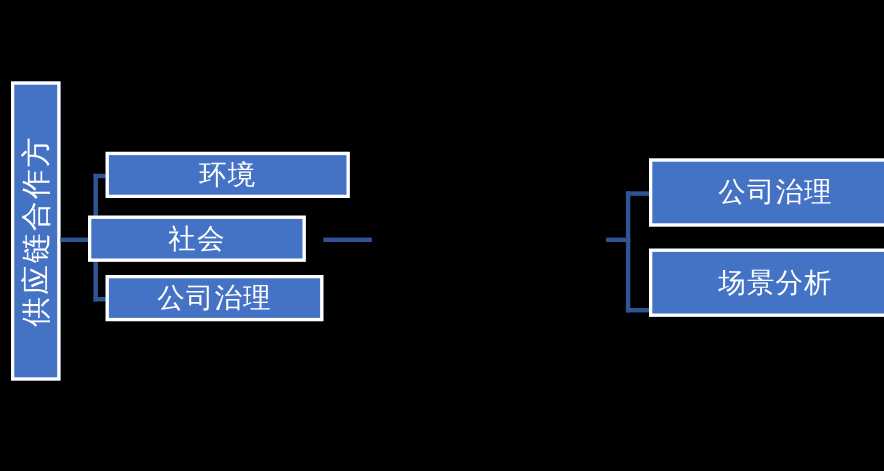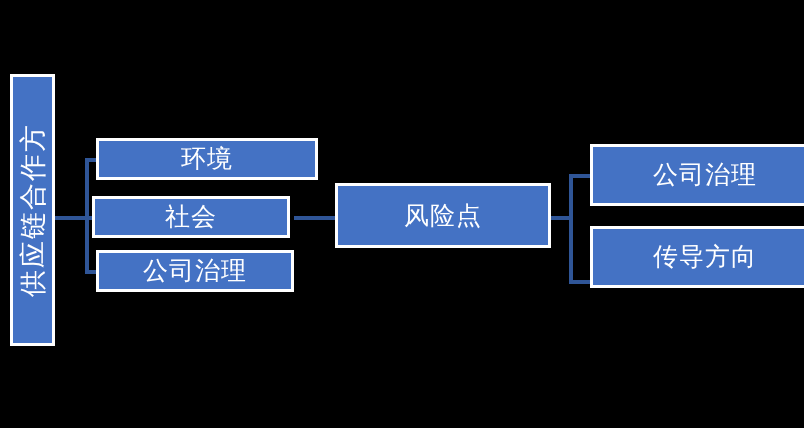--- a/index.html
+++ b/index.html
@@ -66,40 +66,37 @@
   <div class="connector h-line" style="left:55px; top:216px; width:34px;"></div>
   <div class="connector v-line" style="left:85px; top:158px; height:116px;"></div>
   <div class="connector h-line" style="left:85px; top:158px; width:13px;"></div>
   <div class="connector h-line" style="left:85px; top:216px; width:13px;"></div>
   <div class="connector h-line" style="left:85px; top:270px; width:13px;"></div>
 
   <div class="node" style="left:96px; top:138px; width:222px; height:42px;">
     <span>环境</span>
   </div>
 
-  <div class="node" style="left:92px; top:196px; width:198px; height:42px;">
+  <div class="node" style="left:80px; top:196px; width:198px; height:42px;">
     <span>社会</span>
   </div>
 
   <div class="node" style="left:96px; top:250px; width:198px; height:42px;text-align:right;">
     <span>公司治理</span>
   </div>
 
   <div class="connector h-line" style="left:294px; top:216px; width:44px;"></div>
 
-  <div class="node" style="left:335px; top:183px; width:216px; height:65px;">
-    <span>风险点</span>
-  </div>
 
   <div class="connector h-line" style="left:551px; top:216px; width:22px;"></div>
   <div class="connector v-line" style="left:569px; top:174px; height:110px;"></div>
   <div class="connector h-line" style="left:569px; top:174px; width:24px;"></div>
   <div class="connector h-line" style="left:569px; top:280px; width:24px;"></div>
 
   <div class="node" style="left:590px; top:144px; width:230px; height:62px;">
     <span>公司治理</span>
   </div>
 
   <div class="node" style="left:590px; top:226px; width:230px; height:62px;">
-    <span>传导方向</span>
+    <span>场景分析</span>
   </div>
 
 </div>
 
 </body></html>

